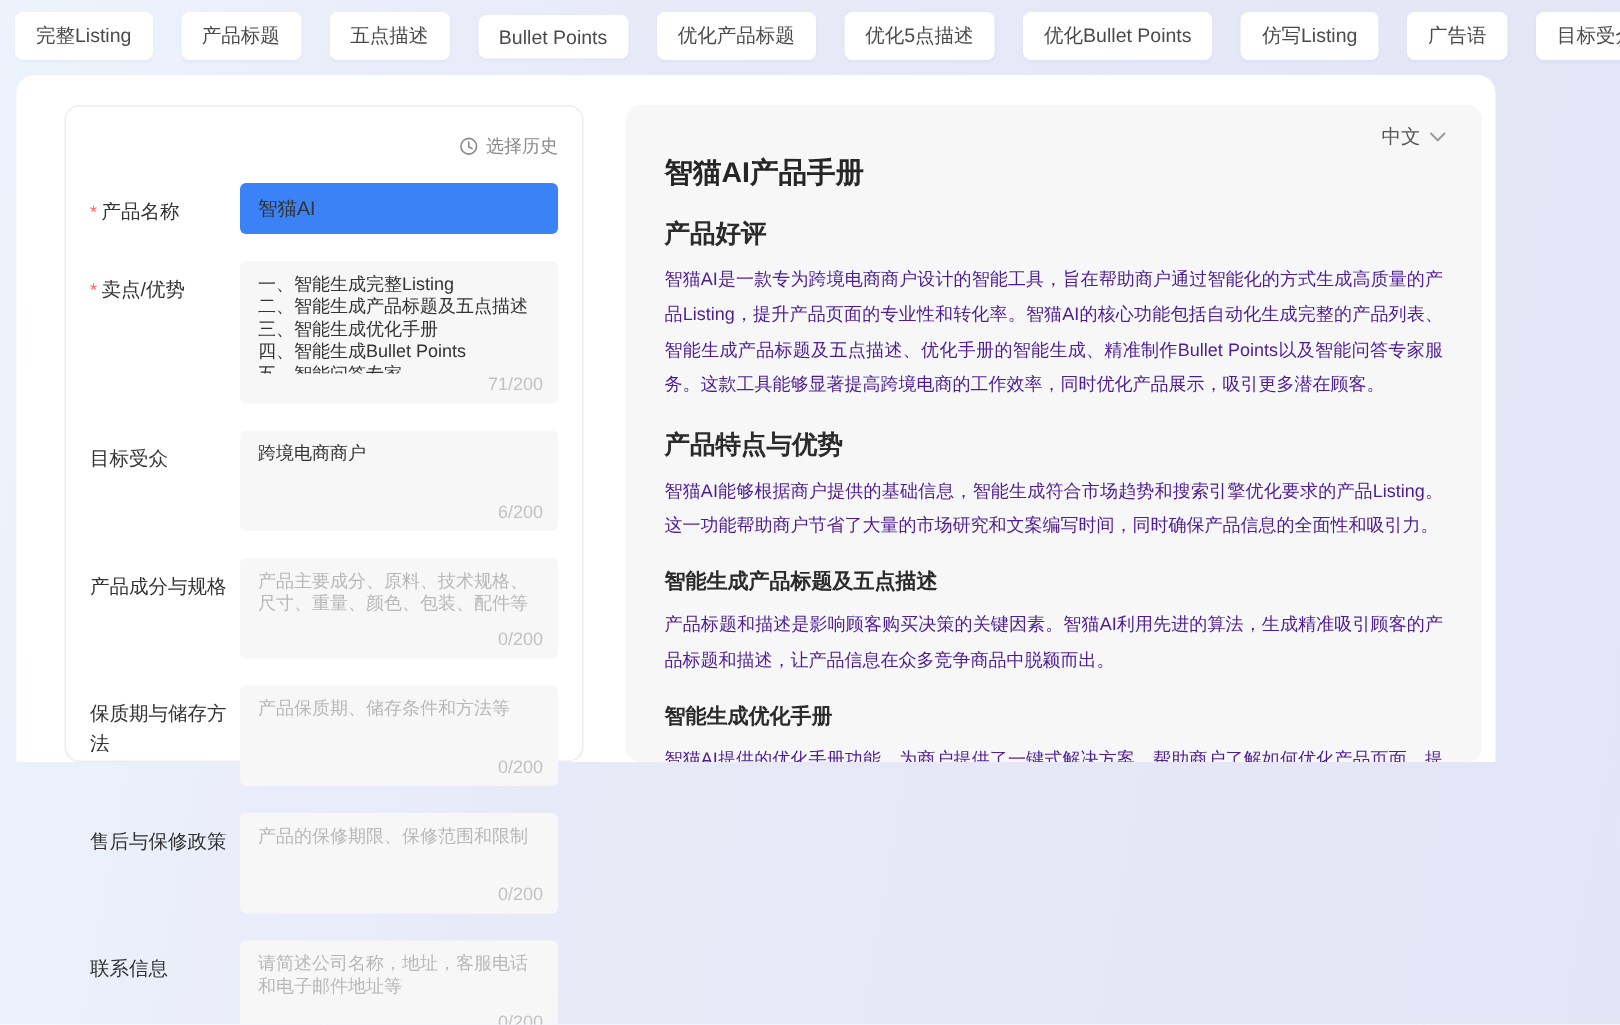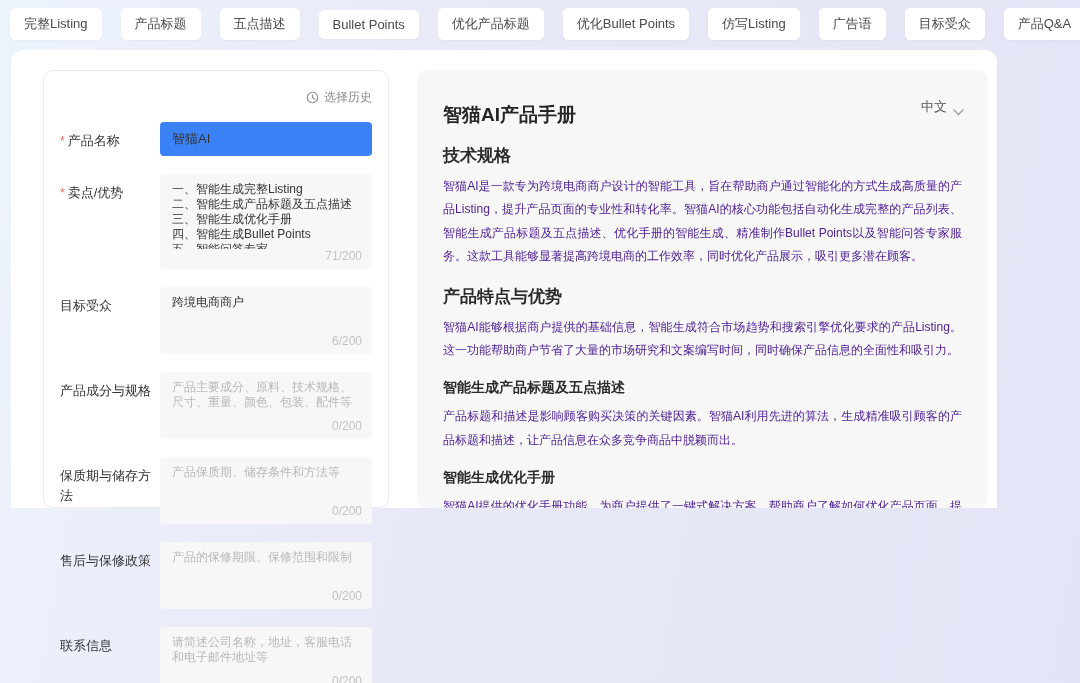--- a/index.html
+++ b/index.html
@@ -124,24 +124,24 @@
     margin-left: 28px;
     background: #f7f7f8;
     border-radius: 10px;
     padding: 12px 26px 20px 26px;
     position: relative;
     overflow: hidden;
     height: 100%;
   }
   .lang-select {
     position: absolute;
-    top: 28px;
+    top: 12px;
     right: 24px;
     display: flex;
-    align-items: flex-end;
+    align-items: center;
     gap: 6px;
     font-size: 13px;
     color: #555;
     cursor: pointer;
   }
   .doc-title {
     font-size: 19px;
     font-weight: bold;
     color: #262626;
     margin: 20px 0 10px 0;
@@ -169,20 +169,21 @@
 </style>
 </head>
 <body>
 
 <div class="tabbar">
   <button class="tab">完整Listing</button>
   <button class="tab">产品标题</button>
   <button class="tab">五点描述</button>
   <button class="tab">Bullet Points</button>
   <button class="tab">优化产品标题</button>
+  <button class="tab">优化5点描述</button>
   <button class="tab">优化Bullet Points</button>
   <button class="tab">仿写Listing</button>
   <button class="tab">广告语</button>
   <button class="tab">目标受众</button>
   <button class="tab">产品Q&amp;A</button>
 
 </div>
 
 <div class="main">
 
@@ -273,21 +274,21 @@
 
     <div class="lang-select">
       <span>中文</span>
       <svg class="icon-svg" width="11" height="7" viewBox="0 0 11 7">
         <path d="M1 1 L5.5 5.5 L10 1" fill="none" stroke="#9a9a9a" stroke-width="1.3" stroke-linecap="round" stroke-linejoin="round"></path>
       </svg>
     </div>
 
     <div class="doc-title">智猫AI产品手册</div>
 
-    <div class="doc-h2">技术规格</div>
+    <div class="doc-h2">产品好评</div>
     <p class="doc-p">智猫AI是一款专为跨境电商商户设计的智能工具，旨在帮助商户通过智能化的方式生成高质量的产品Listing，提升产品页面的专业性和转化率。智猫AI的核心功能包括自动化生成完整的产品列表、智能生成产品标题及五点描述、优化手册的智能生成、精准制作Bullet Points以及智能问答专家服务。这款工具能够显著提高跨境电商的工作效率，同时优化产品展示，吸引更多潜在顾客。</p>
 
     <div class="doc-h2">产品特点与优势</div>
 
     <p class="doc-p">智猫AI能够根据商户提供的基础信息，智能生成符合市场趋势和搜索引擎优化要求的产品Listing。这一功能帮助商户节省了大量的市场研究和文案编写时间，同时确保产品信息的全面性和吸引力。</p>
 
     <div class="doc-h3">智能生成产品标题及五点描述</div>
     <p class="doc-p">产品标题和描述是影响顾客购买决策的关键因素。智猫AI利用先进的算法，生成精准吸引顾客的产品标题和描述，让产品信息在众多竞争商品中脱颖而出。</p>
 
     <div class="doc-h3">智能生成优化手册</div>

